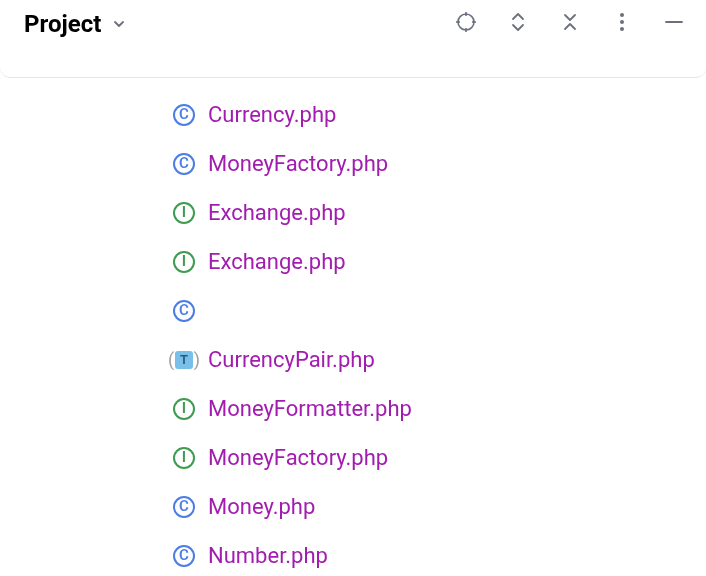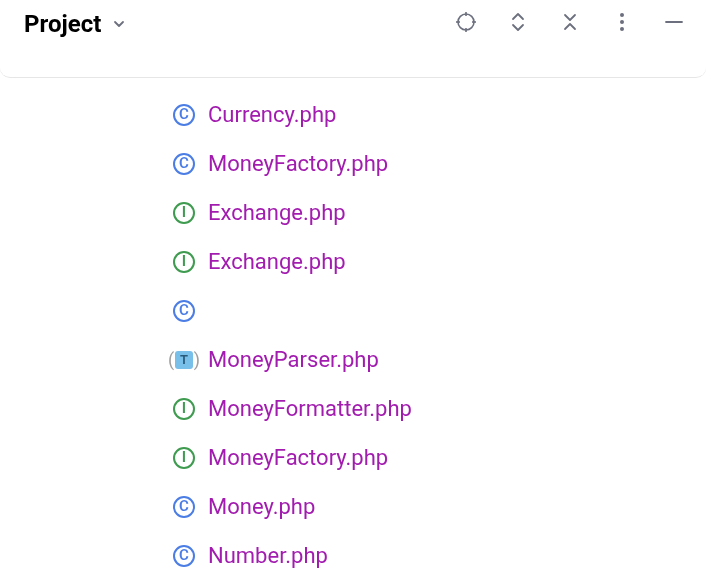--- a/index.html
+++ b/index.html
@@ -197,21 +197,21 @@
       </span>
     </div>
     <div class="tree-item">
       <span class="file-icon">
         <span class="icon-trait-wrap">
           <span class="trait-paren left">(</span>
           <span class="trait-badge">T</span>
           <span class="trait-paren right">)</span>
         </span>
       </span>
-      <span class="file-name">MoneyParser.php</span>
+      <span class="file-name">CurrencyPair.php</span>
     </div>
     <div class="tree-item">
       <span class="file-icon">
         <span class="file-icon-circle icon-interface">I</span>
       </span>
       <span class="file-name">MoneyFormatter.php</span>
     </div>
     <div class="tree-item">
       <span class="file-icon">
         <span class="file-icon-circle icon-interface">I</span>

